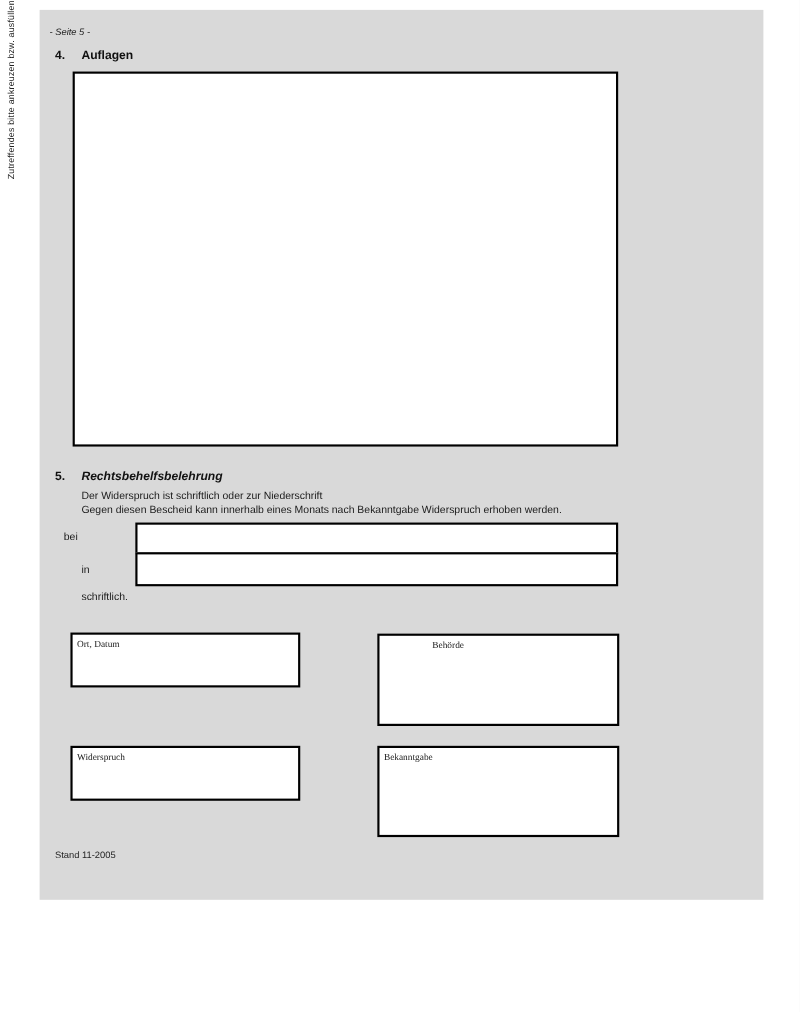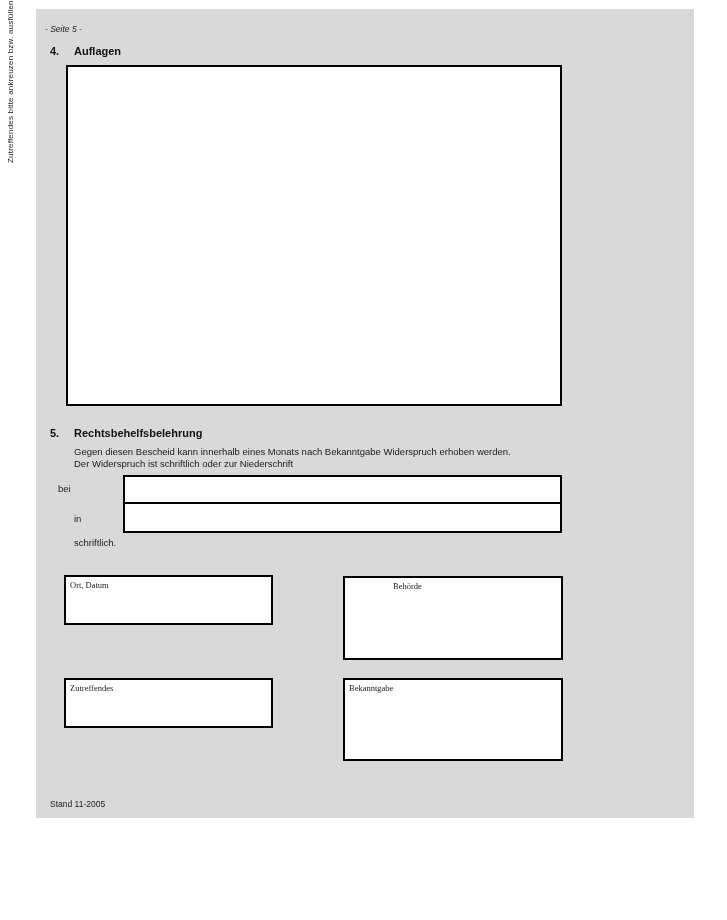--- a/index.html
+++ b/index.html
@@ -49,21 +49,21 @@
   .sec4-num   { left: 14px; top: 36px; }
   .sec4-title { left: 38px; top: 36px; }
 
   .field-box {
     background: #ffffff;
     border: 2px solid #000000;
   }
   .auflagen-box { left: 30px; top: 56px; width: 496px; height: 341px; }
 
   .sec5-num   { left: 14px; top: 418px; }
-  .sec5-title { left: 38px; top: 418px; }
+  .sec5-title { left: 38px; top: 418px; font-style: italic; }
 
   .body-text {
     left: 38px; top: 437px; width: 522px;
     font-size: 9.5px;
     line-height: 11.5px;
     color: #1a1a1a;
   }
   .body-text div { position: static; }
 
   .inline-label { font-size: 9.5px; color: #1a1a1a; }
@@ -84,21 +84,21 @@
     position: static;
     font-size: 8.5px;
     color: #1a1a1a;
     display: block;
   }
   .ort-datum-box    { left: 28px;  top: 566px; width: 209px; height: 50px; }
   .behoerde-box     { left: 307px; top: 567px; width: 220px; height: 84px; padding-left: 48px; }
   .unterschrift-box { left: 28px;  top: 669px; width: 209px; height: 50px; }
   .dienstsiegel-box { left: 307px; top: 669px; width: 220px; height: 83px; }
 
-  .footer-note { left: 14px; top: 763px; font-size: 8.5px; color: #222; margin-top: 27px; }
+  .footer-note { left: 14px; top: 763px; font-size: 8.5px; color: #222; }
 </style>
 </head>
 <body>
 
 <div class="canvas">
 
   <div class="vertical-note">Zutreffendes bitte ankreuzen bzw. ausfüllen!</div>
 
   <div class="page">
 
@@ -106,42 +106,42 @@
 
     <div class="sec-num sec4-num">4.</div>
     <div class="sec-title sec4-title">Auflagen</div>
 
     <div class="field-box auflagen-box"></div>
 
     <div class="sec-num sec5-num">5.</div>
     <div class="sec-title sec5-title">Rechtsbehelfsbelehrung</div>
 
     <div class="body-text">
+      <div>Der Widerspruch ist schriftlich oder zur Niederschrift</div>
       <div>Gegen diesen Bescheid kann innerhalb eines Monats nach Bekanntgabe Widerspruch erhoben werden.</div>
-      <div>Der Widerspruch ist schriftlich oder zur Niederschrift</div>
     </div>
 
     <div class="inline-label bei-label">bei</div>
     <div class="field-box bei-field"></div>
 
     <div class="inline-label in-label">in</div>
     <div class="field-box in-field"></div>
 
     <div class="inline-label einzulegen-label">schriftlich.</div>
 
     <div class="labeled-box ort-datum-box">
       <span class="box-label">Ort, Datum</span>
     </div>
 
     <div class="labeled-box behoerde-box">
       <span class="box-label">Behörde</span>
     </div>
 
     <div class="labeled-box unterschrift-box">
-      <span class="box-label">Zutreffendes</span>
+      <span class="box-label">Widerspruch</span>
     </div>
 
     <div class="labeled-box dienstsiegel-box">
       <span class="box-label">Bekanntgabe</span>
     </div>
 
     <div class="footer-note">Stand 11-2005</div>
 
   </div>
 </div>

